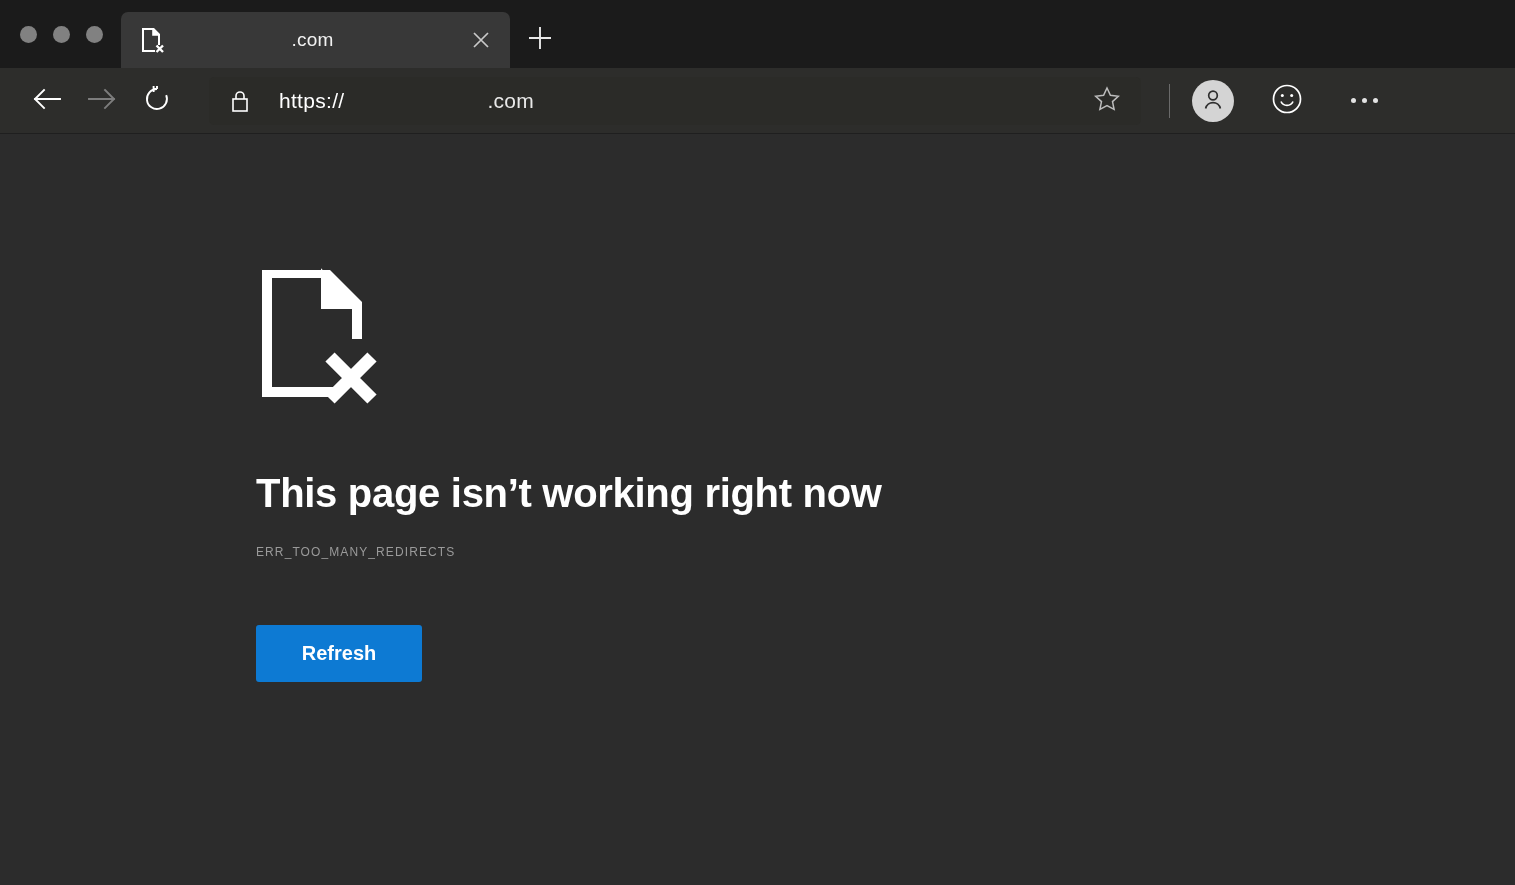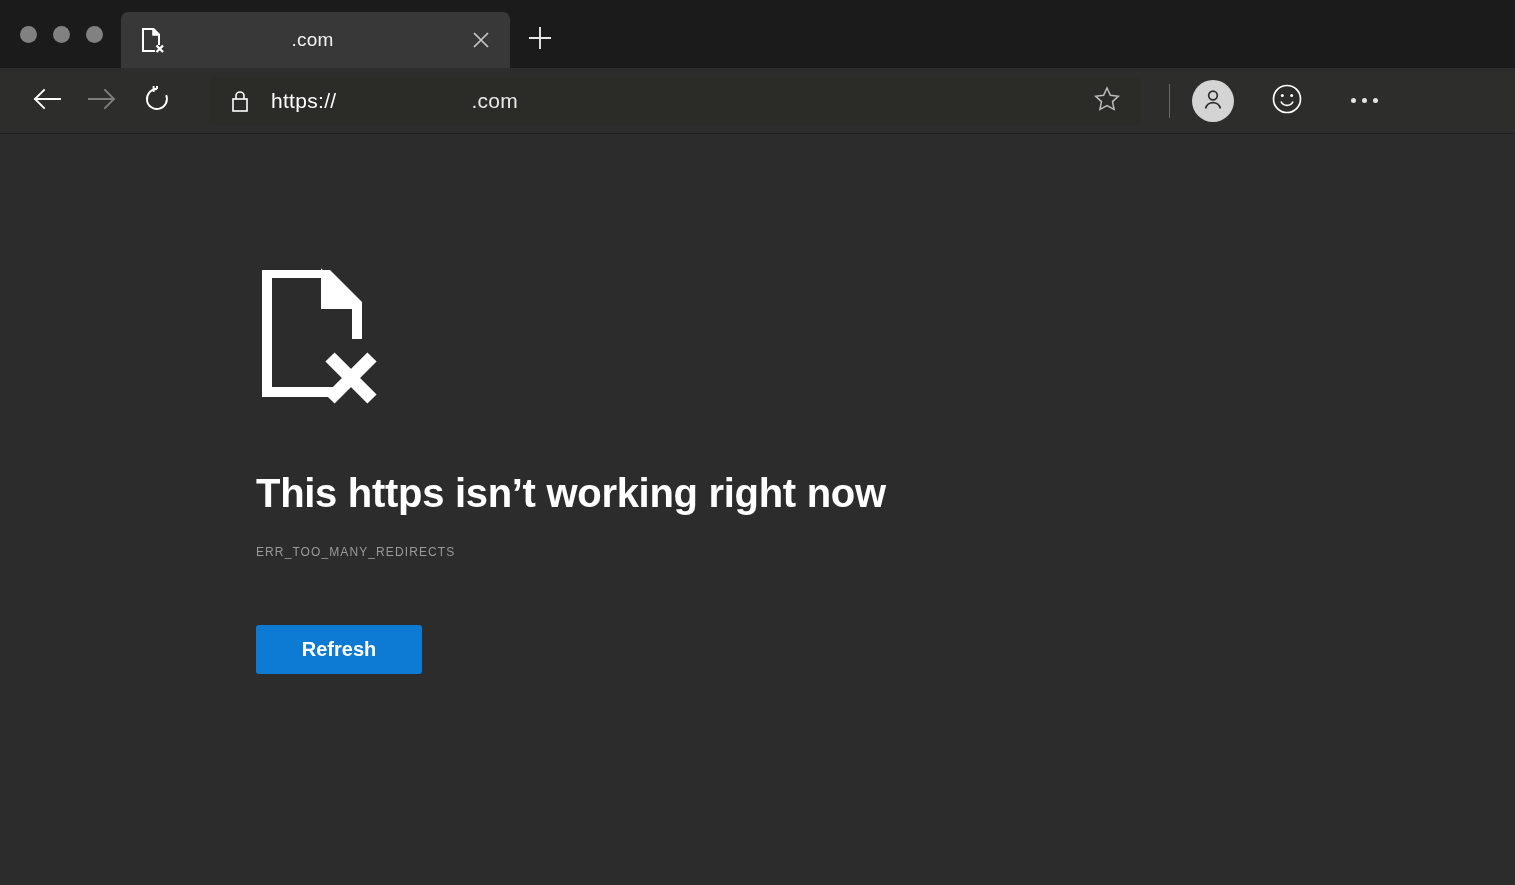--- a/index.html
+++ b/index.html
@@ -120,20 +120,21 @@
     flex: 1;
     height: 48px;
     background: #2b2b28;
     border-radius: 5px;
     display: flex;
     align-items: center;
     padding: 0 14px 0 20px;
     box-sizing: border-box;
     margin: 0 18px 0 20px;
     max-width: 932px;
+    gap: 8px;
   }
   .lock-icon {
     width: 22px;
     height: 26px;
     flex: 0 0 22px;
     margin-right: 20px;
   }
   .url-scheme {
     color: #ffffff;
     font-size: 21px;
@@ -242,21 +243,21 @@
   .refresh-button {
     display: inline-block;
     background: #0d7ad3;
     color: #ffffff;
     font-size: 20px;
     font-weight: bold;
     border: none;
     border-radius: 3px;
     padding: 0;
     width: 166px;
-    height: 49px;
+    height: 57px;
     line-height: 49px;
     text-align: center;
     cursor: default;
     font-family: "Liberation Sans", sans-serif;
   }
 </style>
 </head>
 <body>
 
 <div class="browser-window">
@@ -376,21 +377,21 @@
     <div class="error-block">
 
       <div class="error-icon">
         <svg width="124" height="140" viewBox="0 0 124 140">
           <path d="M6 5 H74 L106 37 V74 H96 V42 H69 V13 H16 V122 H84 V132 H6 Z" fill="#ffffff"></path>
           <path d="M69 13 L96 40 H69 Z" fill="none" stroke="#ffffff" stroke-width="8"></path>
           <path d="M74 92 L116 134 M116 92 L74 134" stroke="#ffffff" stroke-width="13" fill="none"></path>
         </svg>
       </div>
 
-      <h1 class="error-title">This https isn’t working right now</h1>
+      <h1 class="error-title">This page isn’t working right now</h1>
 
 
       <p class="error-code">ERR_TOO_MANY_REDIRECTS</p>
 
       <button class="refresh-button">Refresh</button>
     </div>
   </div>
 
 </div>
 

